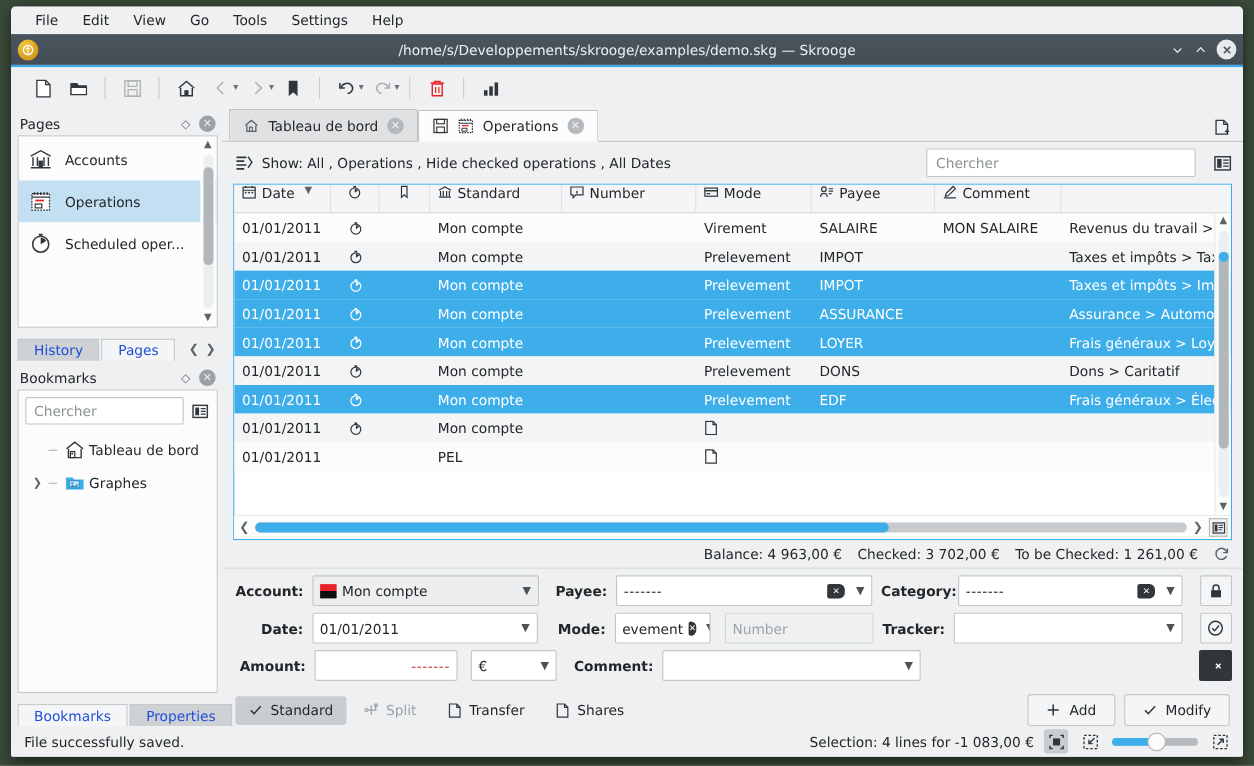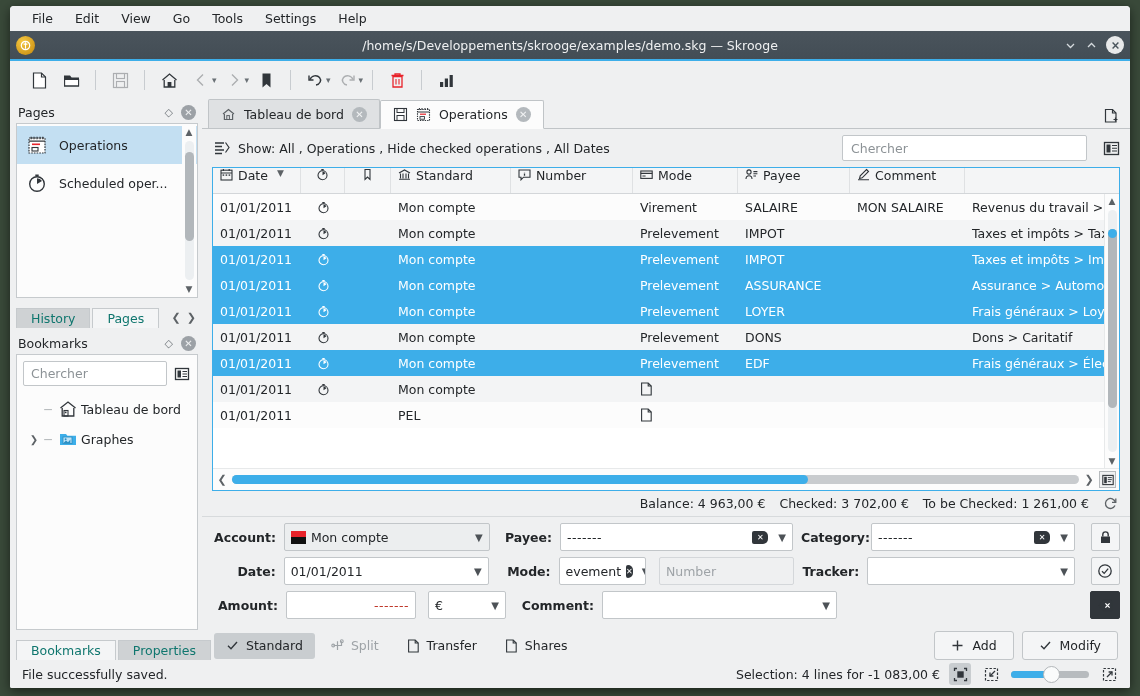--- a/index.html
+++ b/index.html
@@ -115,21 +115,21 @@
     position: absolute; right: 1px; top: 1px; bottom: 1px; width: 14px;
     display: flex; flex-direction: column; align-items: center;
     background: #fcfcfc;
   }
   .vs-arrow { font-size: 9px; color: #5d6266; height: 14px; display: flex; align-items: center; }
   .vs-track { flex: 1; width: 9px; margin: 2px 0; background: #eceff1; border-radius: 5px; position: relative; }
   .vs-thumb { position: absolute; left: 0; width: 9px; background: #b2b7bb; border-radius: 5px; }
   
   .dock-tabs { display: flex; align-items: flex-end; height: 26px; margin-top: 4px; }
   .dock-tab {
-    padding: 2px 14px; font-size: 12.5px; color: #0f766e;
+    padding: 2px 14px; font-size: 12.5px; color: #1d4ed8;
     background: #e2e4e6; border: 1px solid #c6cacd; border-bottom: none;
     margin-right: 2px;
   }
   .dock-tab.active { background: #cfd2d4; }
   .dock-tab.inactive2 { background: #f4f5f6; }
   .tab-navs { margin-left: auto; display: flex; gap: 6px; padding-bottom: 4px; padding-right: 2px; color: #5d6266; font-size: 11px; }
   
   .bm-search-row { display: flex; align-items: center; gap: 6px; padding: 6px; }
   .bm-search {
     flex: 1; height: 25px; background: #fff;
@@ -414,20 +414,31 @@
 
       <div class="dock-title">
         <span>Pages</span>
         <span class="spacer"></span>
         <span class="dock-float">◇</span>
         <span class="dock-close">✕</span>
       </div>
 
       <div class="dock-panel" style="flex:0 0 175px;">
         <div class="pages-list">
+          <div class="page-row">
+            <span class="page-icon">
+              <svg width="22" height="22" viewBox="0 0 22 22">
+                  <path d="M2 8L11 3l9 5" fill="none" stroke="#31363b" stroke-width="1.3"></path>
+                  <path d="M4 9v8M8 9v8M14 9v8M18 9v8" stroke="#31363b" stroke-width="1.3"></path>
+                  <path d="M2 18.5h18" stroke="#31363b" stroke-width="1.3"></path>
+                  <rect x="9" y="12" width="4" height="6" fill="#31363b"></rect>
+                </svg>
+            </span>
+            <span>Accounts</span>
+          </div>
           <div class="page-row selected">
             <span class="page-icon">
               <svg width="22" height="22" viewBox="0 0 22 22">
                   <rect x="3" y="4" width="16" height="15" fill="#fff" stroke="#31363b" stroke-width="1.2" stroke-dasharray="1.6 1.1"></rect>
                   <path d="M3 7.2h16" stroke="#31363b" stroke-width="1.2"></path>
                   <path d="M5.2 2.8v2.4M8 2.8v2.4M11 2.8v2.4M14 2.8v2.4M16.8 2.8v2.4" stroke="#31363b" stroke-width="1.3"></path>
                   <rect x="6" y="9.5" width="8" height="1.6" fill="#e8232a"></rect>
                   <rect x="6" y="13.5" width="6" height="3.5" fill="none" stroke="#31363b" stroke-width="1.1"></rect>
                 </svg>
             </span>

